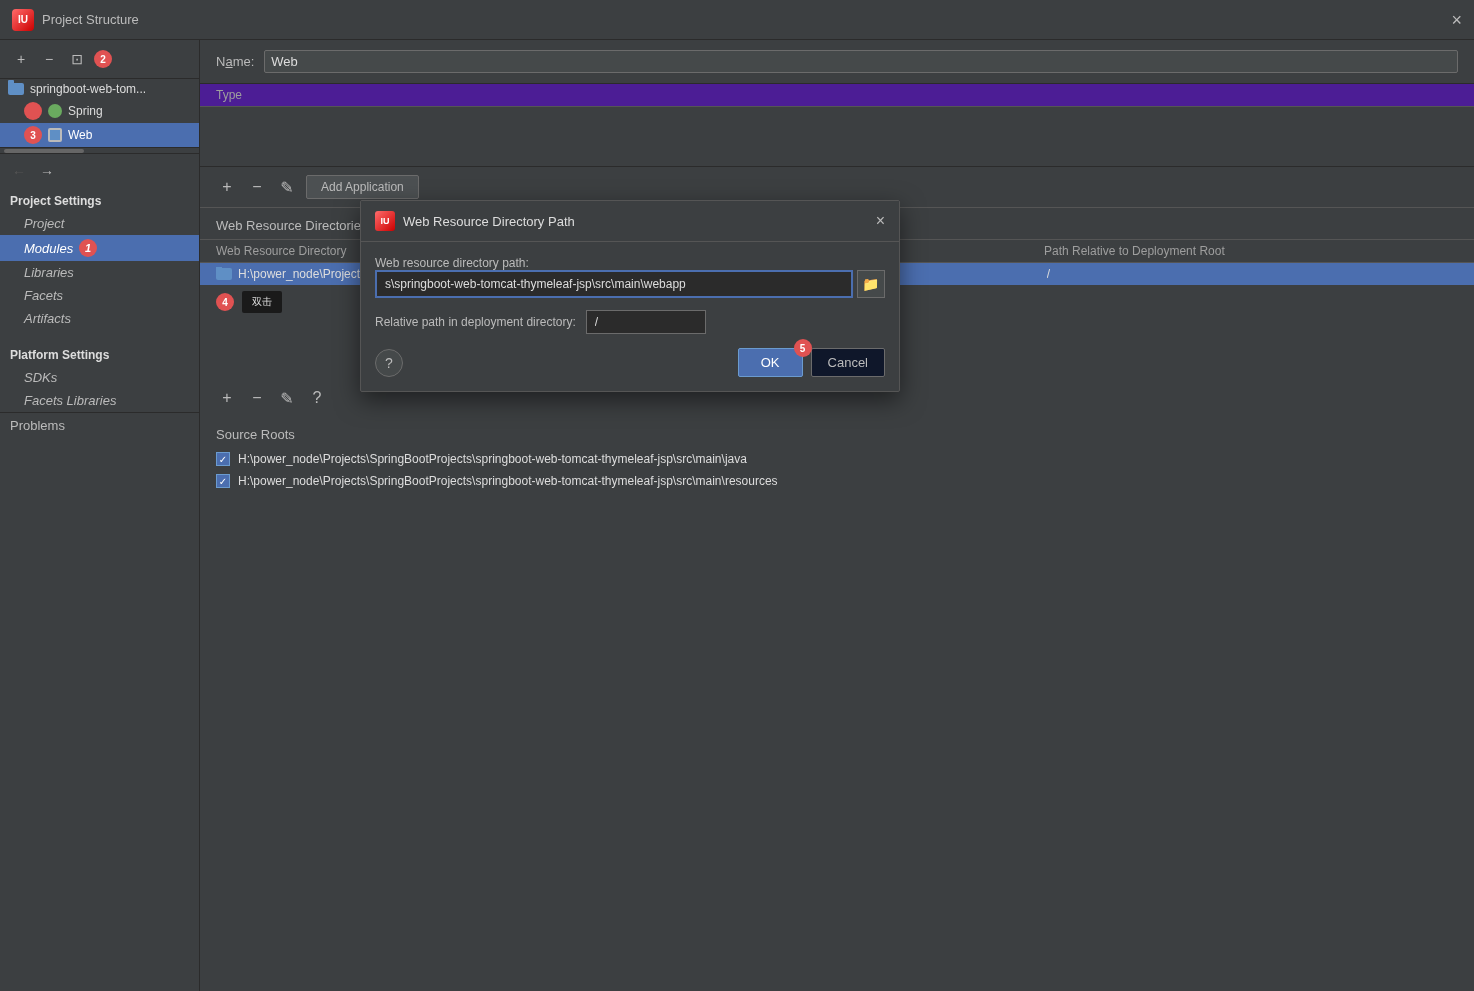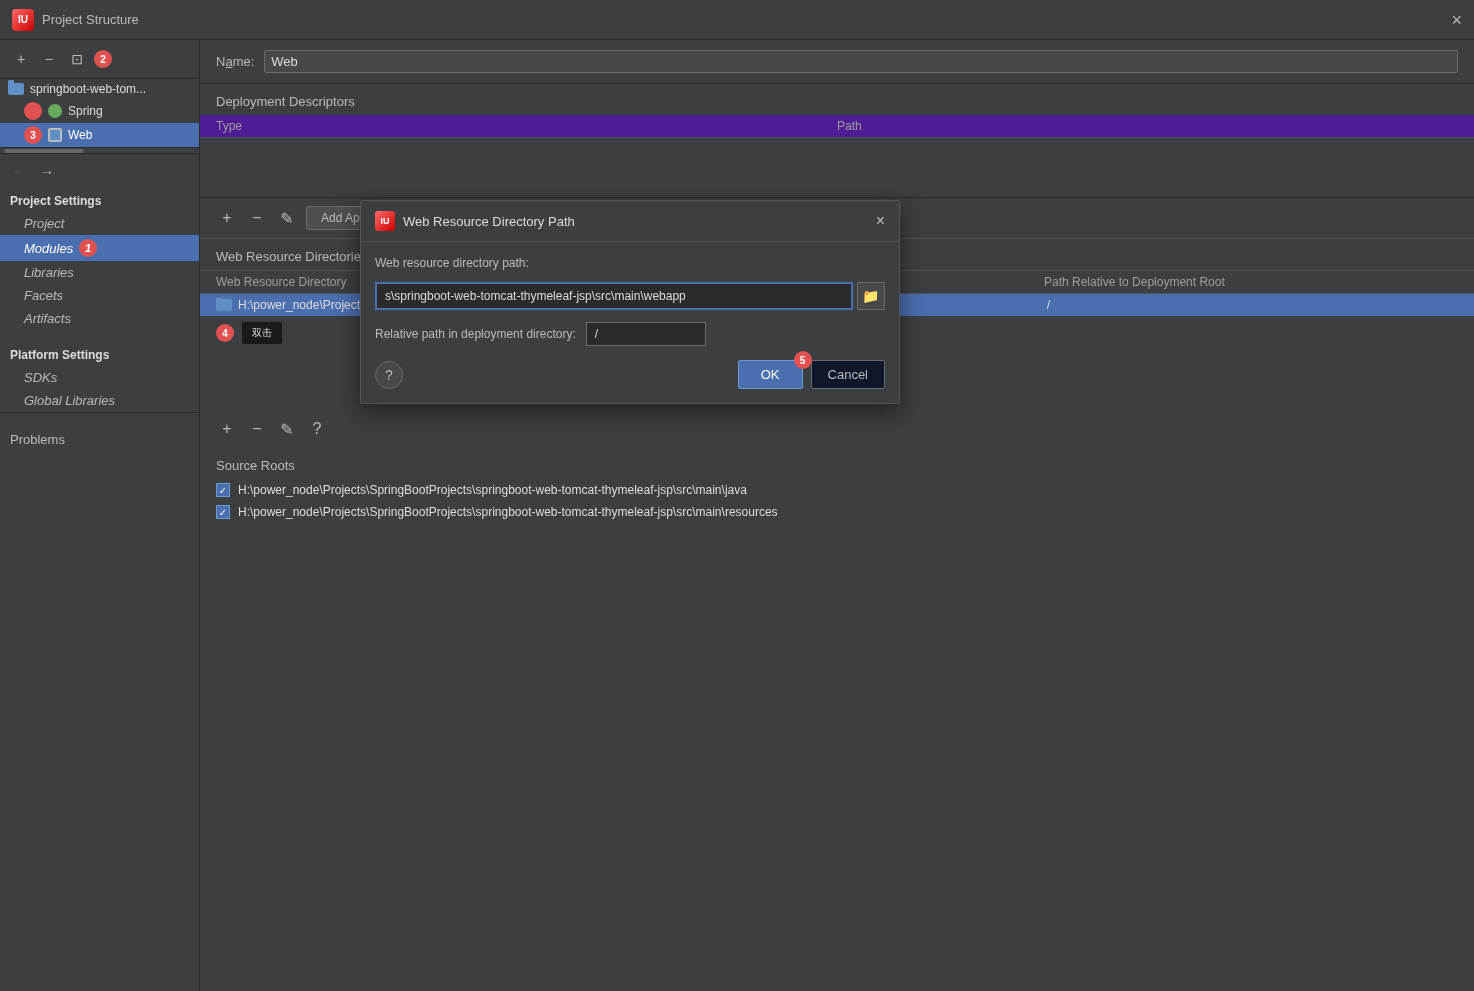--- a/index.html
+++ b/index.html
@@ -122,21 +122,21 @@
     .nav-item {
       padding: 4px 10px 4px 24px;
       cursor: pointer;
       color: #bbbbbb;
       font-style: italic;
     }
     .nav-item.selected { background: #4b6eaf; color: white; }
 
     .sidebar-bottom {
       border-top: 1px solid #2b2b2b;
-      padding: 14px 0;
+      padding: 0 0;
     }
     .problems-item {
       padding: 5px 10px;
       cursor: pointer;
       color: #bbbbbb;
     }
 
     
     .icon-folder {
       width: 16px;
@@ -411,21 +411,21 @@
     }
     .modal-body {
       padding: 14px;
     }
     .modal-field-row {
       margin-bottom: 12px;
     }
     .modal-field-label {
       color: #bbbbbb;
       font-size: 12px;
-      margin-bottom: 12px;
+      margin-bottom: 0;
     }
     .modal-path-row {
       display: flex;
       gap: 4px;
     }
     .modal-path-input {
       flex: 1;
       background: #2b2b2b;
       border: 2px solid #4b6eaf;
       color: #dddddd;
@@ -573,21 +573,21 @@
     </div>
     <div class="nav-item">
       <span>Artifacts</span>
     </div>
 
     <div class="nav-section-label" style="margin-top:10px;">Platform Settings</div>
     <div class="nav-item">
       <span>SDKs</span>
     </div>
     <div class="nav-item">
-      <span>Global Libraries</span>
+      <span>Facets Libraries</span>
     </div>
 
     <div class="sidebar-bottom">
       <div class="problems-item">
         <span>Problems</span>
       </div>
     </div>
 
     <div style="order:-1; border-bottom:1px solid #2b2b2b;">
 
@@ -624,25 +624,23 @@
 
     <div class="name-row">
       <label class="name-label">
         <span>N<span class="underline-char">a</span>me:</span>
       </label>
       <input class="name-input" type="text" value="Web" style="">
     </div>
 
     <div class="content-scroll">
 
-      <div class="section-label">Deployment Descriptors</div>
 
       <div class="table-header">
         <span class="table-col">Type</span>
-        <span class="table-col">Path</span>
       </div>
 
       <div style="height:60px; border-bottom:1px solid #2b2b2b;"></div>
 
       <div class="action-row">
         <button class="icon-btn">+</button>
         <button class="icon-btn">−</button>
         <button class="icon-btn">✎</button>
         <button class="action-btn">Add Application</button>
       </div>

